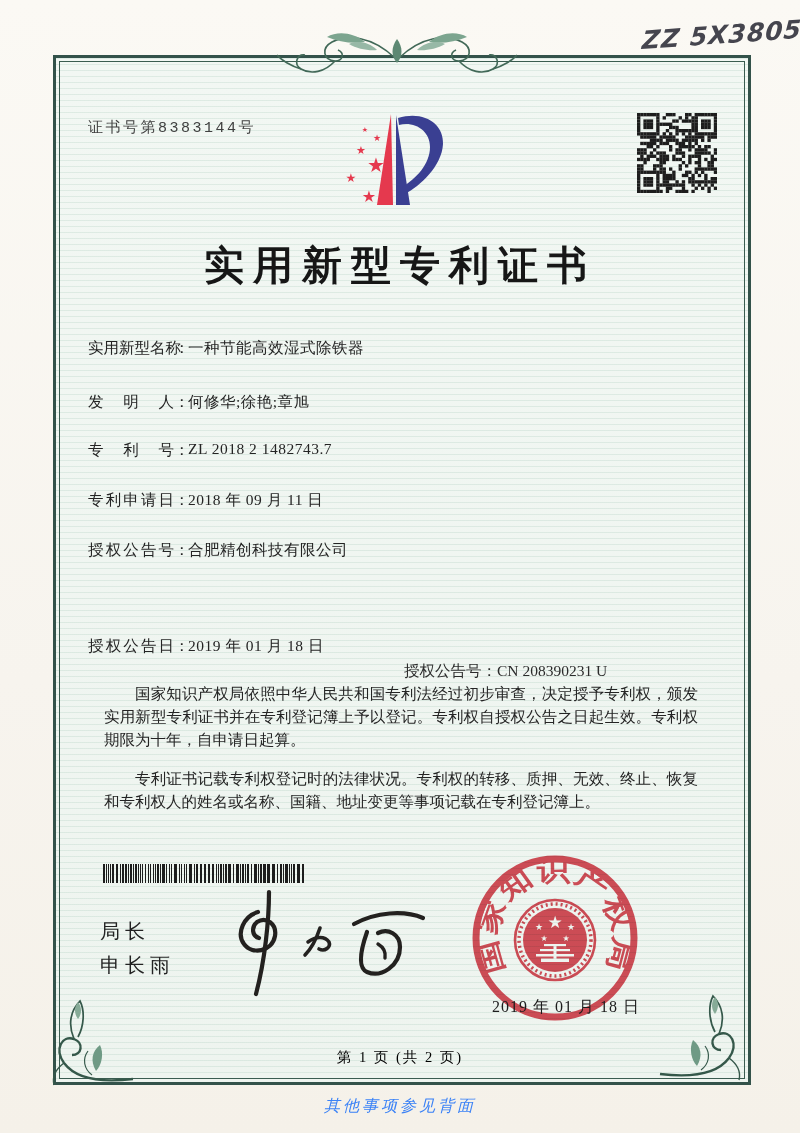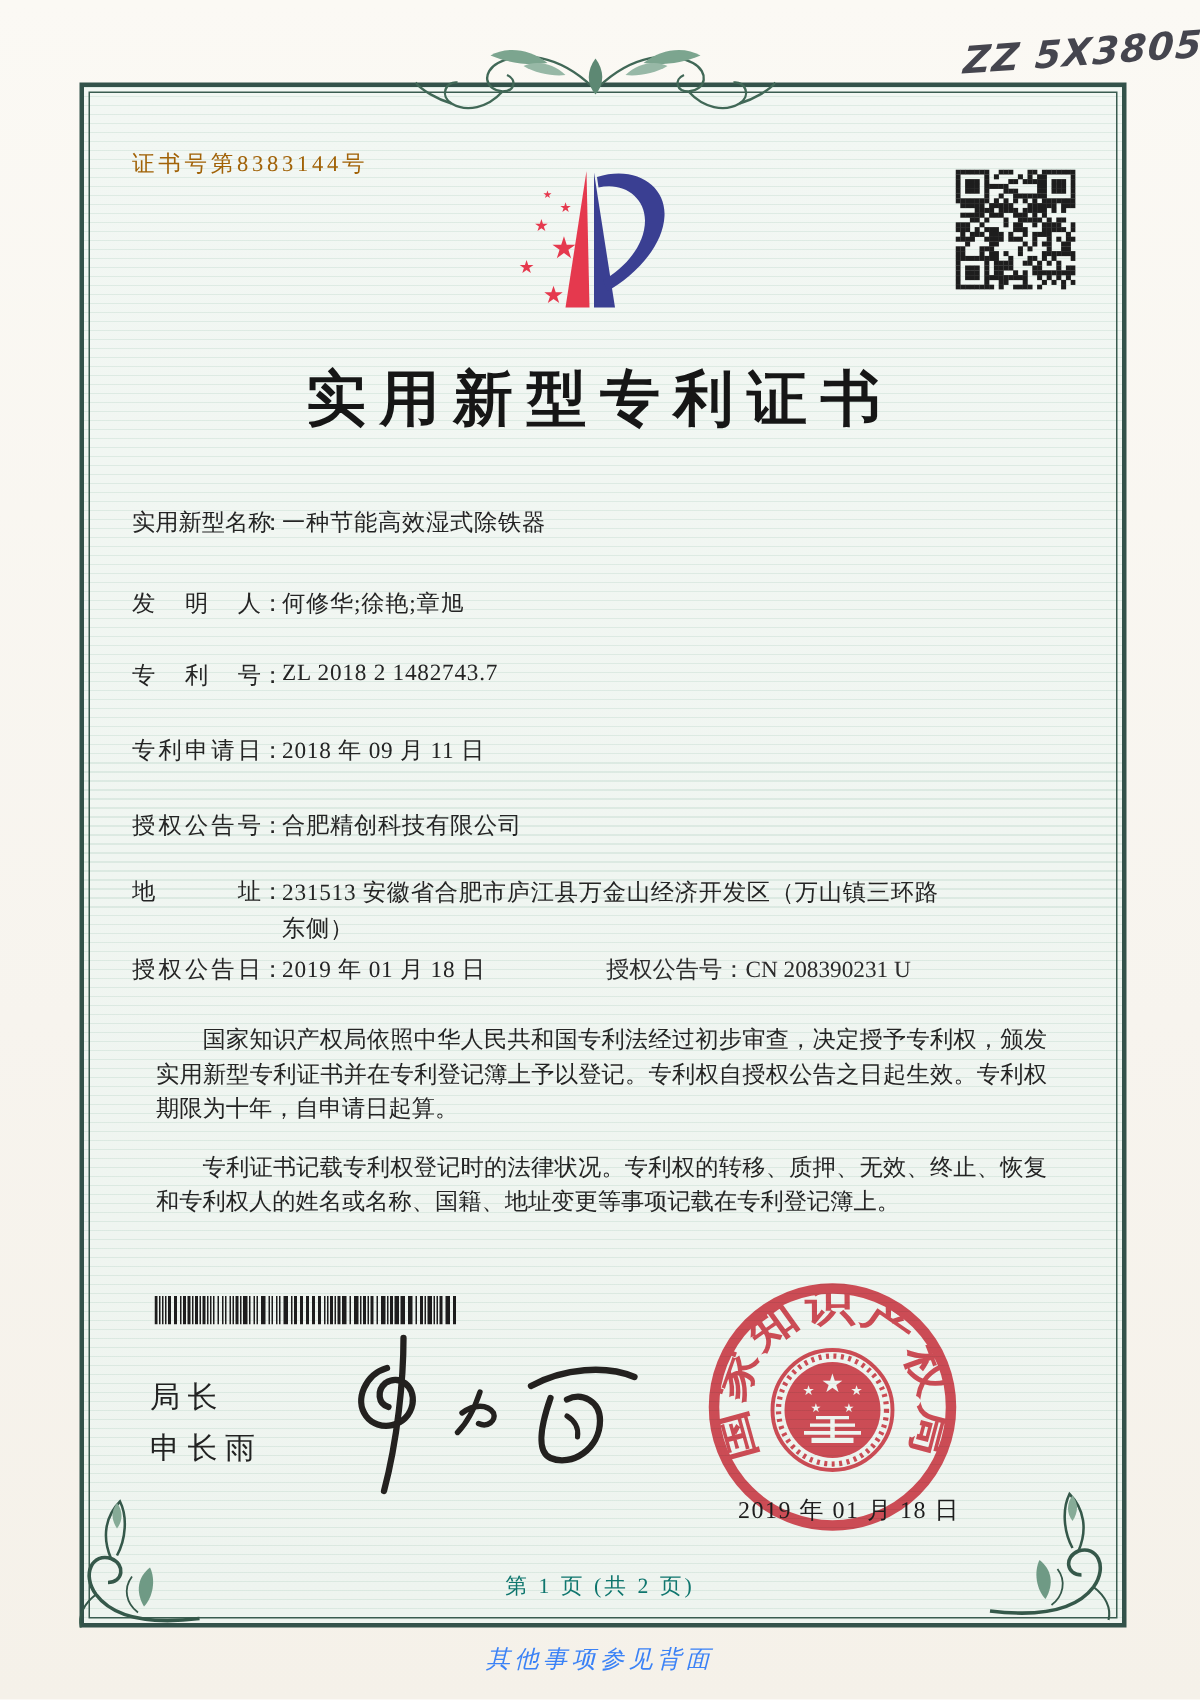--- a/index.html
+++ b/index.html
@@ -7,34 +7,34 @@
        background:linear-gradient(180deg,#fbf9f4 0%,#f7f4ee 60%,#f5f1e9 100%);color:#2b2b2b;}
   #cert{position:relative;width:800px;height:1133px;overflow:hidden;}
   
   .frame{position:absolute;left:53px;top:55px;width:692px;height:1024px;
          border:3px solid #33524a;
          background:
            repeating-linear-gradient(180deg, rgba(141,186,166,.20) 0px, rgba(141,186,166,.20) 1px, rgba(255,255,255,0) 1px, rgba(255,255,255,0) 6px),
            linear-gradient(180deg,#f2f7f3,#eef4ef);}
   .frame-inner{position:absolute;left:3px;top:3px;right:3px;bottom:3px;border:1px solid #3a5c50;}
   .abs{position:absolute;}
-  .certno{left:88px;top:100px;font-size:15px;letter-spacing:2.5px;color:#a16207;}
+  .certno{left:88px;top:118px;font-size:15px;letter-spacing:2.5px;color:#404040;font-family:Liberation Mono, monospace;}
   .title{left:0;right:0;top:238px;text-align:center;font-size:40px;font-weight:600;
          letter-spacing:9px;color:#161616;}
   .field{left:88px;font-size:15.5px;color:#242424;white-space:nowrap;}
   .flabel{display:inline-block;width:86px;text-align:justify;text-align-last:justify;vertical-align:top;}
   .fcolon{display:inline-block;width:14px;vertical-align:top;}
   .fvalue{display:inline-block;vertical-align:top;letter-spacing:.5px;}
   .field-addr .fvalue{white-space:normal;width:452px;line-height:24px;}
-  .field2{left:404px;font-size:15.5px;white-space:nowrap;}
+  .field2{left:404px;font-size:15.5px;white-space:nowrap;margin-top:25px;}
   .paras{left:88px;top:666px;width:626px;font-size:15.5px;line-height:23px;text-align:justify;color:#242424;}
   .paras p{margin:16px;text-indent:2em;}
   .signer{left:100px;font-size:20px;letter-spacing:5px;color:#222;}
   .sealdate{left:492px;top:997px;font-size:16px;letter-spacing:1px;color:#1d1d1d;z-index:6;}
-  .pageinfo{left:0;right:0;top:1048px;text-align:center;font-size:14.5px;letter-spacing:2px;color:#0f766e;}
+  .pageinfo{left:0;right:0;top:1048px;text-align:center;font-size:14.5px;letter-spacing:2px;color:#000000;}
   .backnote{left:0;right:0;top:1096px;text-align:center;font-size:16px;letter-spacing:3px;
             font-style:italic;color:#3b82f6;}
   .handnote{left:642px;top:20px;width:170px;font-family:"DejaVu Sans",sans-serif;font-style:italic;
             font-size:25px;font-weight:bold;letter-spacing:1px;color:#45454e;
             transform:rotate(-4deg) skewX(-8deg);}
   .seal-svg{left:465px;top:848px;z-index:5;opacity:.93;mix-blend-mode:multiply;}
   .sig-svg{left:218px;top:886px;z-index:4;}
   .logo-svg{left:336px;top:110px;}
   .qr{left:637px;top:113px;}
   .bc{left:103px;top:864px;}
@@ -460,23 +460,20 @@
   </div>
   <div class="abs field" style="top:440px">
     <span class="flabel">专利号</span><span class="fcolon">：</span><span class="fvalue">ZL 2018 2 1482743.7</span>
   </div>
   <div class="abs field" style="top:490px">
     <span class="flabel">专利申请日</span><span class="fcolon">：</span><span class="fvalue">2018 年 09 月 11 日</span>
   </div>
   <div class="abs field" style="top:540px">
     <span class="flabel">授权公告号</span><span class="fcolon">：</span><span class="fvalue">合肥精创科技有限公司</span>
   </div>
-  <div class="abs field field-addr" style="top:584px">
-    <span class="flabel">地址</span><span class="fcolon">：</span><span class="fvalue">231513 安徽省合肥市庐江县万金山经济开发区（万山镇三环路东侧）</span>
-  </div>
   <div class="abs field" style="top:636px">
     <span class="flabel">授权公告日</span><span class="fcolon">：</span><span class="fvalue">2019 年 01 月 18 日</span>
   </div>
   <div class="abs field2" style="top:636px">
     <span>授权公告号</span><span>：</span><span>CN 208390231 U</span>
   </div>
 
   <div class="abs paras">
     <p>国家知识产权局依照中华人民共和国专利法经过初步审查，决定授予专利权，颁发实用新型专利证书并在专利登记簿上予以登记。专利权自授权公告之日起生效。专利权期限为十年，自申请日起算。</p>
     <p>专利证书记载专利权登记时的法律状况。专利权的转移、质押、无效、终止、恢复和专利权人的姓名或名称、国籍、地址变更等事项记载在专利登记簿上。</p>

